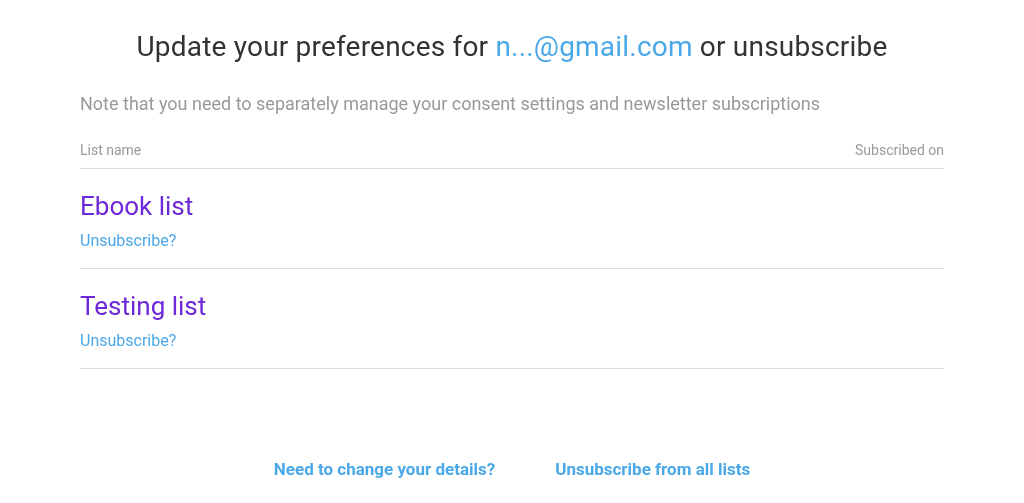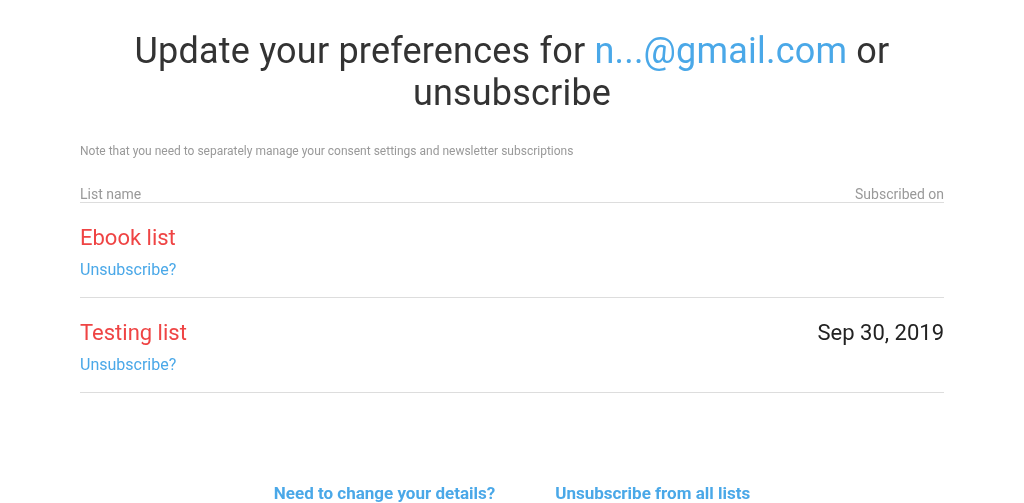--- a/index.html
+++ b/index.html
@@ -8,59 +8,60 @@
       box-sizing: border-box;
     }
     body {
       font-family: -apple-system, BlinkMacSystemFont, "Segoe UI", Roboto, "Helvetica Neue", Arial, sans-serif;
       background: #ffffff;
       width: 1024px;
       height: 503px;
       padding: 30px 80px 20px 80px;
     }
     .page-title {
-      font-size: 36px;
+      font-size: 28px;
       font-weight: 400;
       color: #333333;
       text-align: center;
       margin-bottom: 30px;
       letter-spacing: 0.2px;
     }
     .page-title .email-link {
       color: #4aa8e8;
     }
     .note-text {
-      font-size: 12px;
+      font-size: 18px;
       color: #999999;
       margin-bottom: 28px;
       font-weight: 400;
     }
     .table-header {
       display: flex;
       justify-content: space-between;
       font-size: 14px;
       color: #999999;
+      padding-bottom: 10px;
       border-bottom: 1px solid #dddddd;
     }
     .subscription-row {
       border-bottom: 1px solid #dddddd;
       padding: 22px 0 18px 0;
     }
     .subscription-row:last-of-type {
       border-bottom: none;
     }
     .row-main {
       display: flex;
       justify-content: space-between;
       align-items: baseline;
     }
     .list-name {
-      font-size: 22px;
+      font-size: 26px;
       font-weight: 400;
-      color: #ef4444;
+      color: #6d28d9;
     }
     .subscribed-date {
       font-size: 22px;
       font-weight: 400;
       color: #222222;
     }
     .unsubscribe-link {
       text-align: left;
       margin-top: 10px;
     }
@@ -102,21 +103,20 @@
     <span class="list-name">Ebook list</span>
   </div>
   <div class="unsubscribe-link">
     <a>Unsubscribe?</a>
   </div>
 </div>
 
 <div class="subscription-row">
   <div class="row-main">
     <span class="list-name">Testing list</span>
-    <span class="subscribed-date">Sep 30, 2019</span>
   </div>
   <div class="unsubscribe-link">
     <a>Unsubscribe?</a>
   </div>
 </div>
 
 <div class="footer-links">
   <a>Need to change your details?</a>
   <a>Unsubscribe from all lists</a>
 </div>

